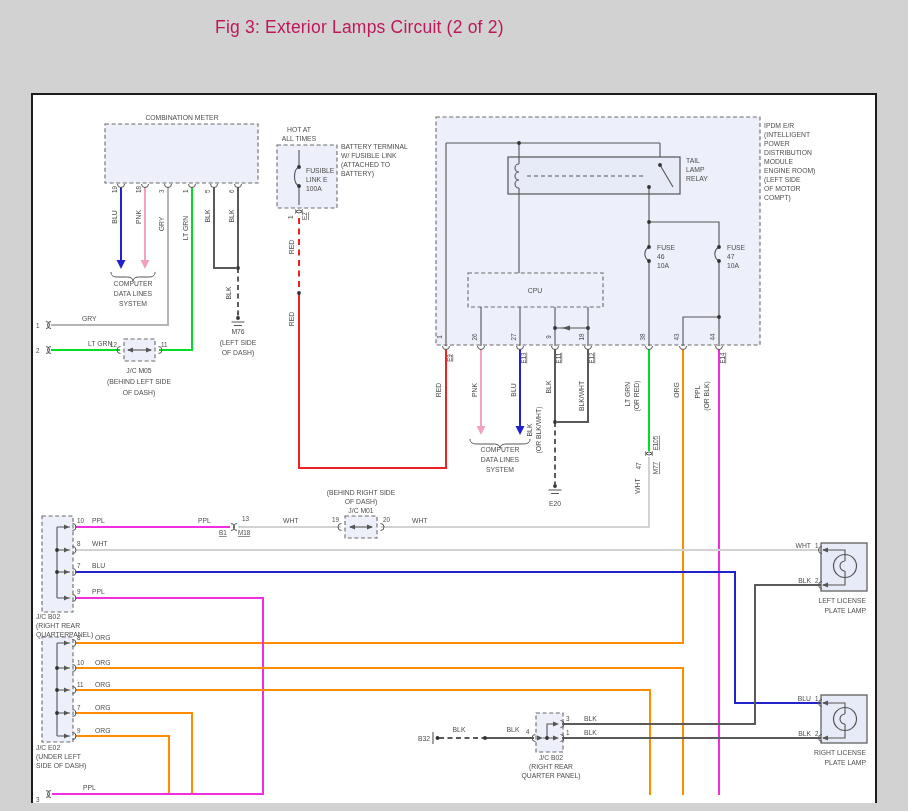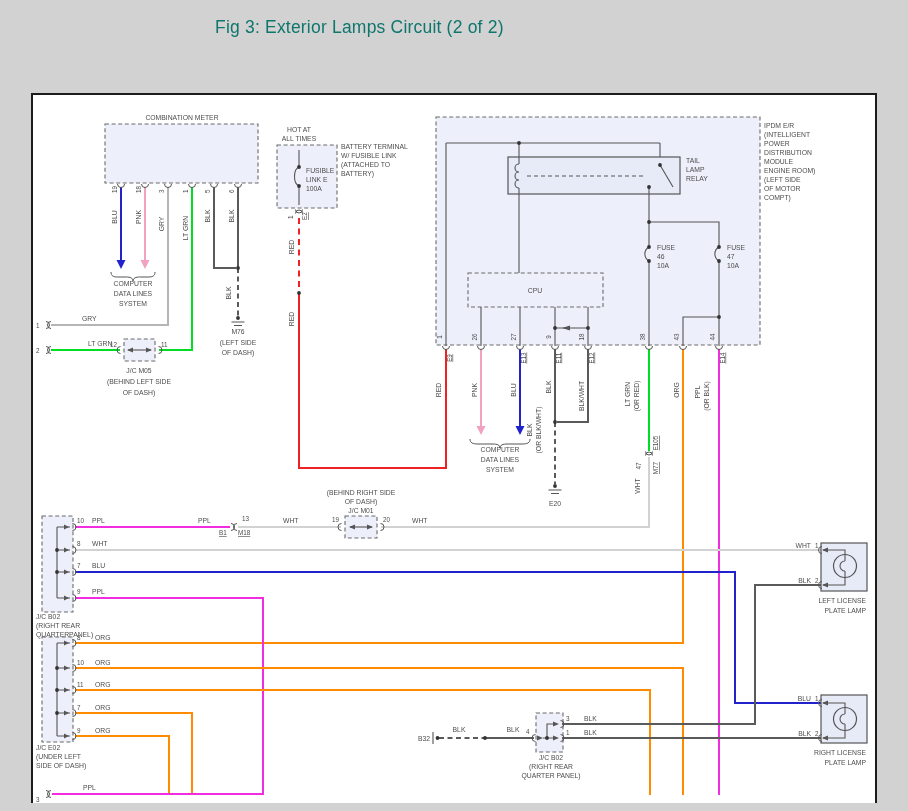--- a/index.html
+++ b/index.html
@@ -1,18 +1,18 @@
 <!DOCTYPE html>
 <html><head>
 <meta charset="utf-8">
 <style>
   html,body{margin:0;padding:0;background:#d2d2d2;}
   .page{position:relative;width:908px;height:811px;background:#d2d2d2;overflow:hidden;
         font-family:"Liberation Sans",sans-serif;}
-  .fig-title{position:absolute;left:215px;top:17px;font-size:17.5px;color:#0f766e;
+  .fig-title{position:absolute;left:215px;top:17px;font-size:17.5px;color:#be185d;
              letter-spacing:.2px;}
   svg{position:absolute;left:0;top:0;}
   svg text{font-family:"Liberation Sans",sans-serif;font-size:6.8px;fill:#4c4c4c;}
   text.pn{font-size:6.3px;}
   text.m{text-anchor:middle;}
   text.e{text-anchor:end;}
   text.u{text-decoration:underline;}
   .wire{fill:none;stroke-width:2;}
   .iw{fill:none;stroke:#555;stroke-width:1.1;}
   .boxd{fill:#edf0fa;stroke:#6b6b6b;stroke-width:1.1;stroke-dasharray:4 2.6;}

